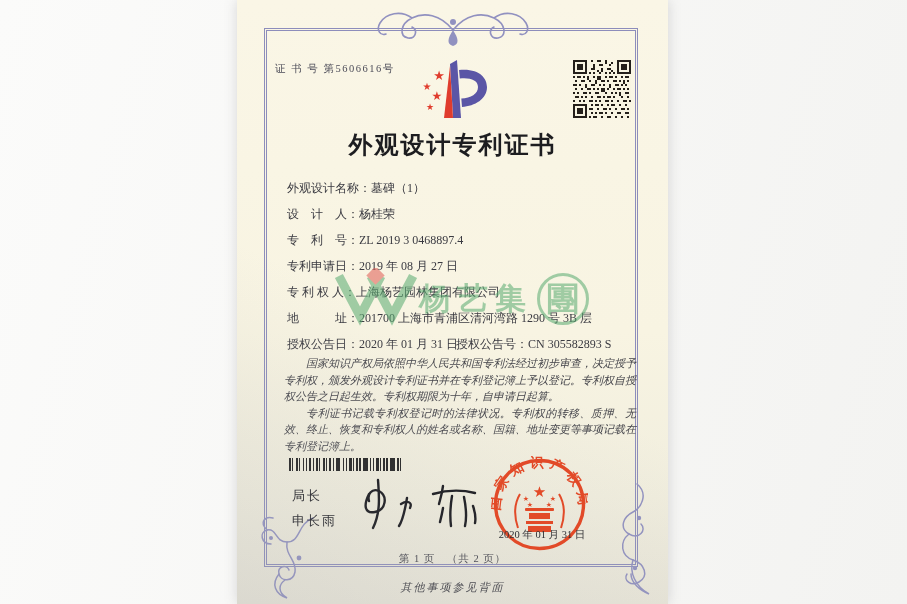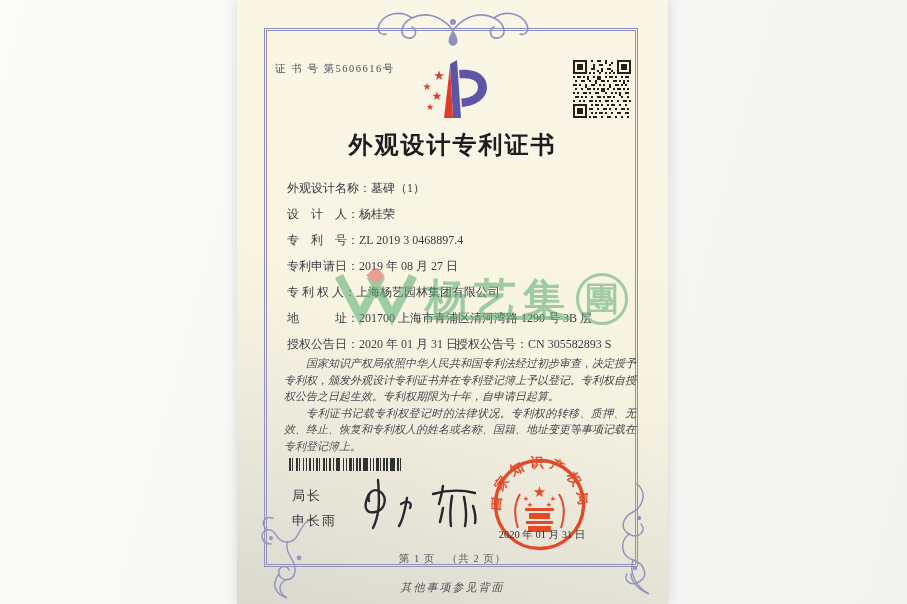--- a/index.html
+++ b/index.html
@@ -36,22 +36,22 @@
   .body-text{
     position:absolute;left:47px;top:355px;width:352px;
     font-size:11px;line-height:16.5px;color:#45454b;font-style:italic;
   }
   .body-text p{margin:0;text-indent:2em;text-align:justify;}
   .watermark{
     position:absolute;left:96px;top:258px;width:312px;height:82px;
     opacity:.55;display:flex;align-items:center;pointer-events:none;z-index:3;
   }
   .wm-chars{
-    font-size:42px;font-weight:700;color:#58ab70;letter-spacing:7px;
-    margin-left:6px;white-space:nowrap;text-decoration:underline;
+    font-size:31px;font-weight:700;color:#58ab70;letter-spacing:7px;
+    white-space:nowrap;
   }
   .wm-circled{
     display:inline-block;width:46px;height:46px;line-height:46px;text-align:center;
     border:3px solid #58ab70;border-radius:50%;font-size:33px;font-weight:700;color:#58ab70;
     vertical-align:6px;margin-left:4px;
   }
   .barcode{
     position:absolute;left:52px;top:458px;width:112px;height:13px;
     background-image:repeating-linear-gradient(90deg,
       #222 0px,#222 1.5px,transparent 1.5px,transparent 3px,

